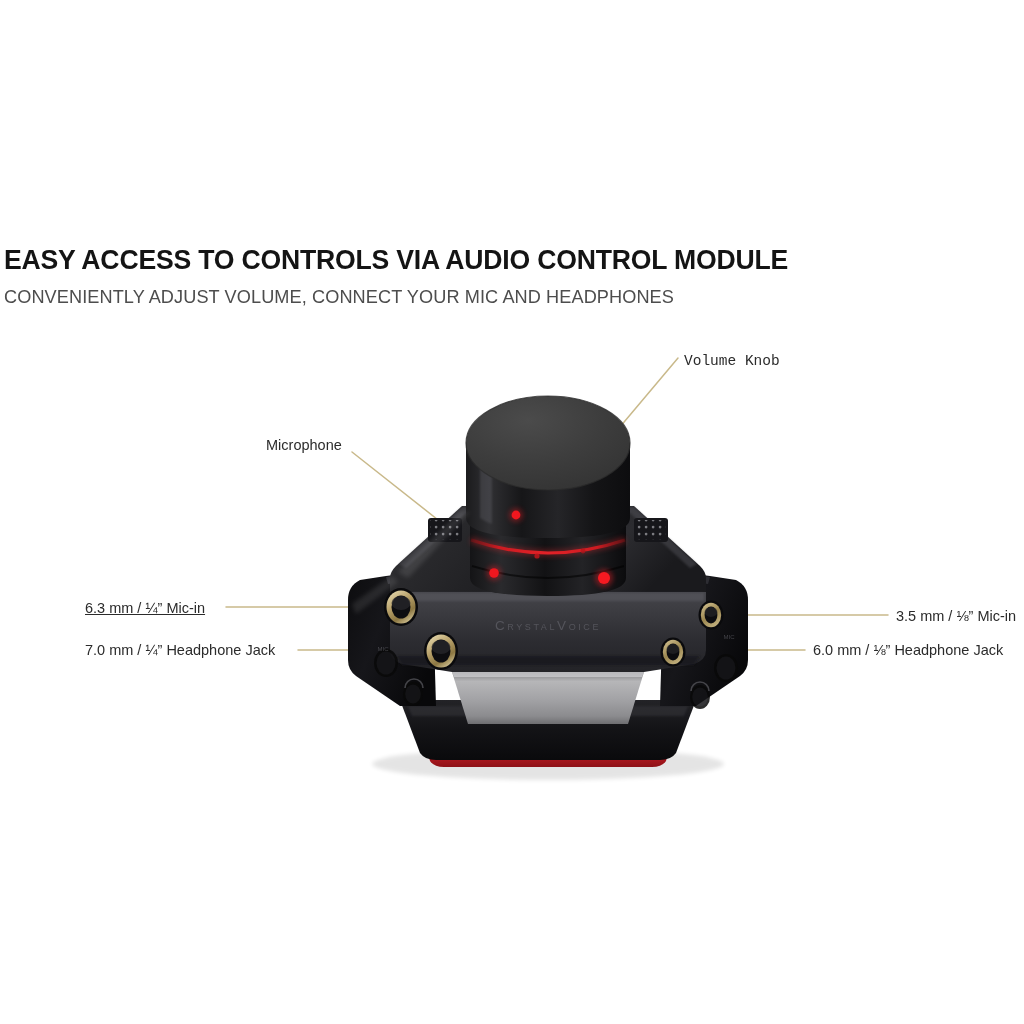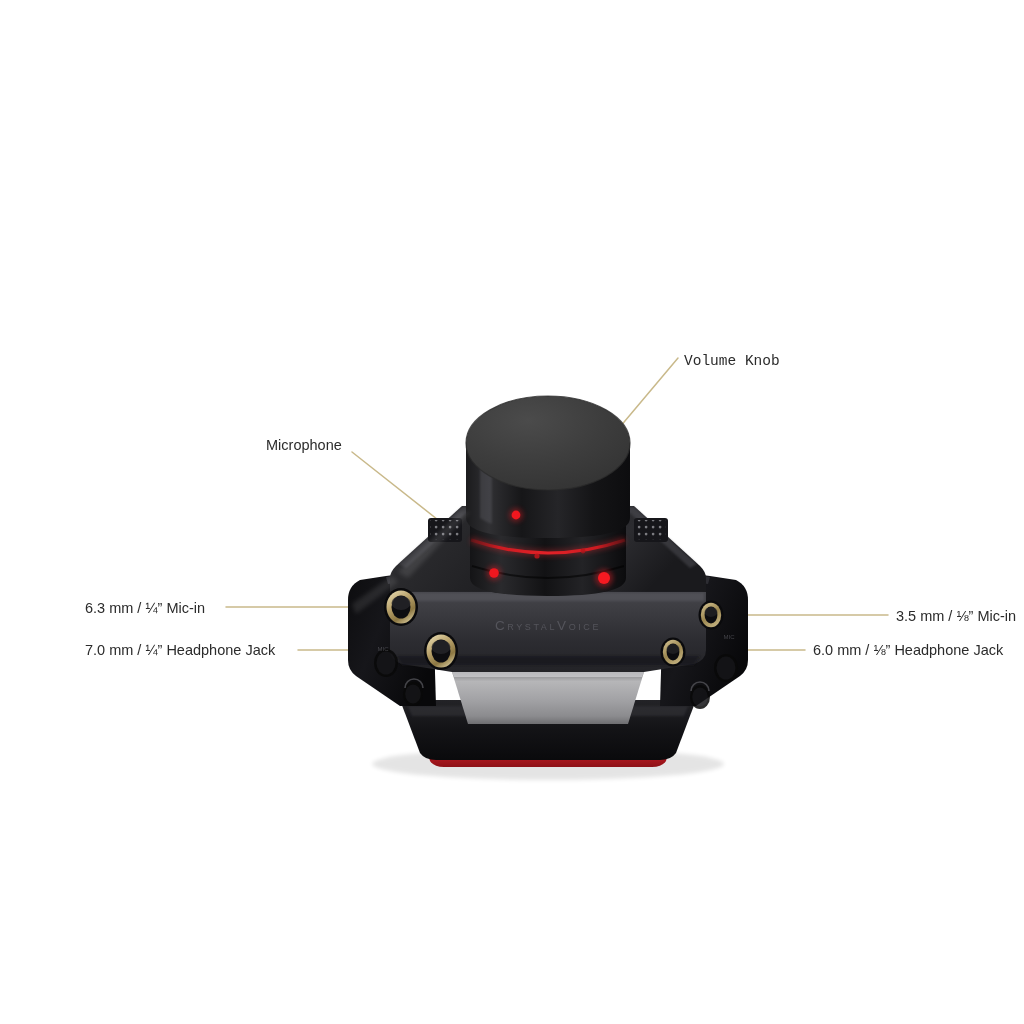--- a/index.html
+++ b/index.html
@@ -21,33 +21,37 @@
     transform:scaleX(0.98); transform-origin:left center;
   }
 
   
   .callout { position:absolute; font-size:14.5px; color:#2b2b2b; white-space:nowrap; line-height:1; }
   .callout.r { text-align:left; }
   .callout.l { text-align:center; }
 
   #lbl-volume     { left:684px; top:354px;font-family:Liberation Mono, monospace; }
   #lbl-microphone { left:266px; top:438px; }
-  #lbl-mic63      { left:85px;  top:601px; }
+  #lbl-mic63      { left:85px;  top:601px;text-decoration:underline; }
   #lbl-hp63       { left:85px;  top:643px; }
   #lbl-mic35      { left:896px; top:609px;text-align:center; }
   #lbl-hp35       { left:813px; top:643px; }
 
   
   #stage { position:absolute; left:0; top:0; width:1024px; height:1024px; }
 </style>
 </head>
 <body>
 
 <div id="page">
 
+  <div class="heading-block">
+    <div class="title">EASY ACCESS TO CONTROLS VIA AUDIO CONTROL MODULE</div>
+    <div class="subtitle">CONVENIENTLY ADJUST VOLUME, CONNECT YOUR MIC AND HEADPHONES</div>
+  </div>
 
   <svg id="stage" viewBox="0 0 1024 1024">
     <defs>
 
       <radialGradient id="gKnobTop" cx="38%" cy="26%" r="82%">
         <stop offset="0%" stop-color="#4b4b4b"></stop>
         <stop offset="55%" stop-color="#3d3d3d"></stop>
         <stop offset="100%" stop-color="#333333"></stop>
       </radialGradient>
 

